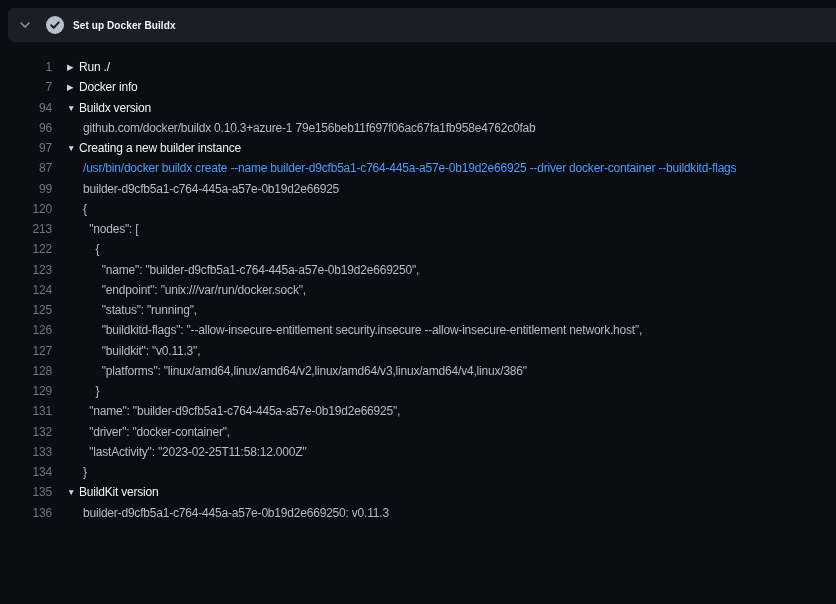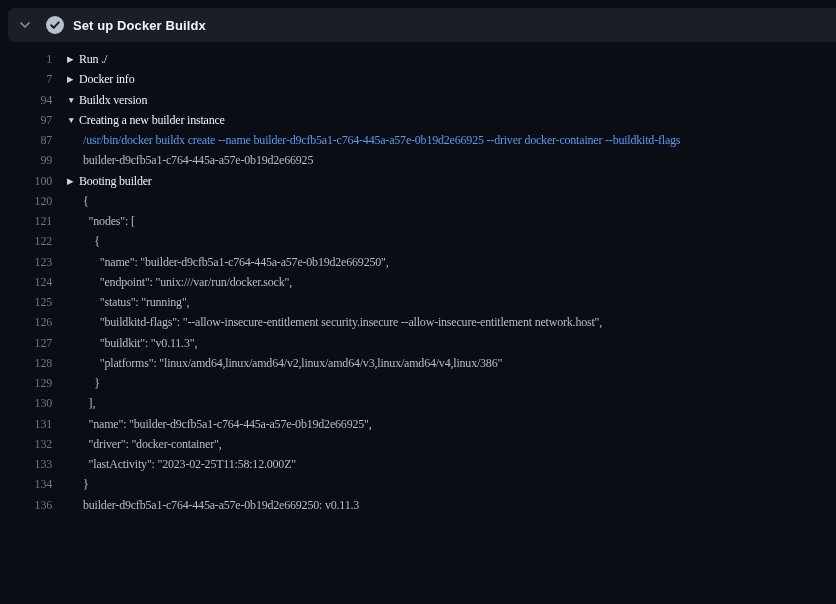--- a/index.html
+++ b/index.html
@@ -24,27 +24,27 @@
     background:var(--header-bg);
     border-radius:6px 0 0 6px;
     display:flex;align-items:center;
     padding-left:9px;box-sizing:border-box;
     cursor:pointer;
   }
   .chev{width:16px;height:16px;flex:0 0 auto;margin-right:13px;display:block;}
   .statuscircle{width:18px;height:18px;flex:0 0 auto;margin-right:9px;display:block;}
   .step-title{
     color:var(--title-text);
-    font-size:13px;font-weight:600;letter-spacing:.1px;
+    font-size:10px;font-weight:600;letter-spacing:.1px;
     white-space:nowrap;
   }
   .log{
     position:absolute;left:0;top:42px;right:0;bottom:0;
-    padding-top:7px;
-    font-family:Liberation Serif, serif;
+    padding-top:15px;
+    font-family:Liberation Sans, sans-serif;
     font-size:12px;letter-spacing:-0.2px;
     overflow:hidden;
   }
   .row{height:20.25px;line-height:20.25px;white-space:pre;overflow:hidden;}
   .ln{
     display:inline-block;width:52px;text-align:right;
     color:var(--line-number);cursor:pointer;
   }
   .arrow{
     display:inline-block;width:12px;margin-left:15px;
@@ -70,35 +70,35 @@
       <circle cx="9" cy="9" r="9" fill="var(--status-circle)"></circle>
       <path d="M5.2 9.3 L7.7 11.7 L12.8 6.4" fill="none" stroke="var(--header-bg)" stroke-width="2" stroke-linecap="round" stroke-linejoin="round"></path>
     </svg>
     <span class="step-title">Set up Docker Buildx</span>
   </div>
 
   <div class="log">
       <div class="row group"><span class="ln">1</span><span class="arrow">▶</span><span class="t">Run ./</span></div>
       <div class="row group"><span class="ln">7</span><span class="arrow">▶</span><span class="t">Docker info</span></div>
       <div class="row group"><span class="ln">94</span><span class="arrow">▼</span><span class="t">Buildx version</span></div>
+      <div class="row output"><span class="ln">96</span><span class="arrow spacer"></span><span class="t">github.com/docker/buildx 0.10.3+azure-1 79e156beb11f697f06ac67fa1fb958e4762c0fab</span></div>
       <div class="row group"><span class="ln">97</span><span class="arrow">▼</span><span class="t">Creating a new builder instance</span></div>
       <div class="row command"><span class="ln">87</span><span class="arrow spacer"></span><span class="t">/usr/bin/docker buildx create --name builder-d9cfb5a1-c764-445a-a57e-0b19d2e66925 --driver docker-container --buildkitd-flags</span></div>
       <div class="row output"><span class="ln">99</span><span class="arrow spacer"></span><span class="t">builder-d9cfb5a1-c764-445a-a57e-0b19d2e66925</span></div>
-      <div class="row group"><span class="ln">100</span><span class="arrow">▶</span><span class="t">Booting builder</span></div>
       <div class="row output"><span class="ln">120</span><span class="arrow spacer"></span><span class="t">{</span></div>
-      <div class="row output"><span class="ln">121</span><span class="arrow spacer"></span><span class="t">  "nodes": [</span></div>
+      <div class="row output"><span class="ln">213</span><span class="arrow spacer"></span><span class="t">  "nodes": [</span></div>
       <div class="row output"><span class="ln">122</span><span class="arrow spacer"></span><span class="t">    {</span></div>
       <div class="row output"><span class="ln">123</span><span class="arrow spacer"></span><span class="t">      "name": "builder-d9cfb5a1-c764-445a-a57e-0b19d2e669250",</span></div>
       <div class="row output"><span class="ln">124</span><span class="arrow spacer"></span><span class="t">      "endpoint": "unix:///var/run/docker.sock",</span></div>
       <div class="row output"><span class="ln">125</span><span class="arrow spacer"></span><span class="t">      "status": "running",</span></div>
       <div class="row output"><span class="ln">126</span><span class="arrow spacer"></span><span class="t">      "buildkitd-flags": "--allow-insecure-entitlement security.insecure --allow-insecure-entitlement network.host",</span></div>
       <div class="row output"><span class="ln">127</span><span class="arrow spacer"></span><span class="t">      "buildkit": "v0.11.3",</span></div>
       <div class="row output"><span class="ln">128</span><span class="arrow spacer"></span><span class="t">      "platforms": "linux/amd64,linux/amd64/v2,linux/amd64/v3,linux/amd64/v4,linux/386"</span></div>
       <div class="row output"><span class="ln">129</span><span class="arrow spacer"></span><span class="t">    }</span></div>
-      <div class="row output"><span class="ln">130</span><span class="arrow spacer"></span><span class="t">  ],</span></div>
       <div class="row output"><span class="ln">131</span><span class="arrow spacer"></span><span class="t">  "name": "builder-d9cfb5a1-c764-445a-a57e-0b19d2e66925",</span></div>
       <div class="row output"><span class="ln">132</span><span class="arrow spacer"></span><span class="t">  "driver": "docker-container",</span></div>
       <div class="row output"><span class="ln">133</span><span class="arrow spacer"></span><span class="t">  "lastActivity": "2023-02-25T11:58:12.000Z"</span></div>
       <div class="row output"><span class="ln">134</span><span class="arrow spacer"></span><span class="t">}</span></div>
+      <div class="row group"><span class="ln">135</span><span class="arrow">▼</span><span class="t">BuildKit version</span></div>
       <div class="row output"><span class="ln">136</span><span class="arrow spacer"></span><span class="t">builder-d9cfb5a1-c764-445a-a57e-0b19d2e669250: v0.11.3</span></div>
     </div>
 
 </div>
 
 </body></html>

